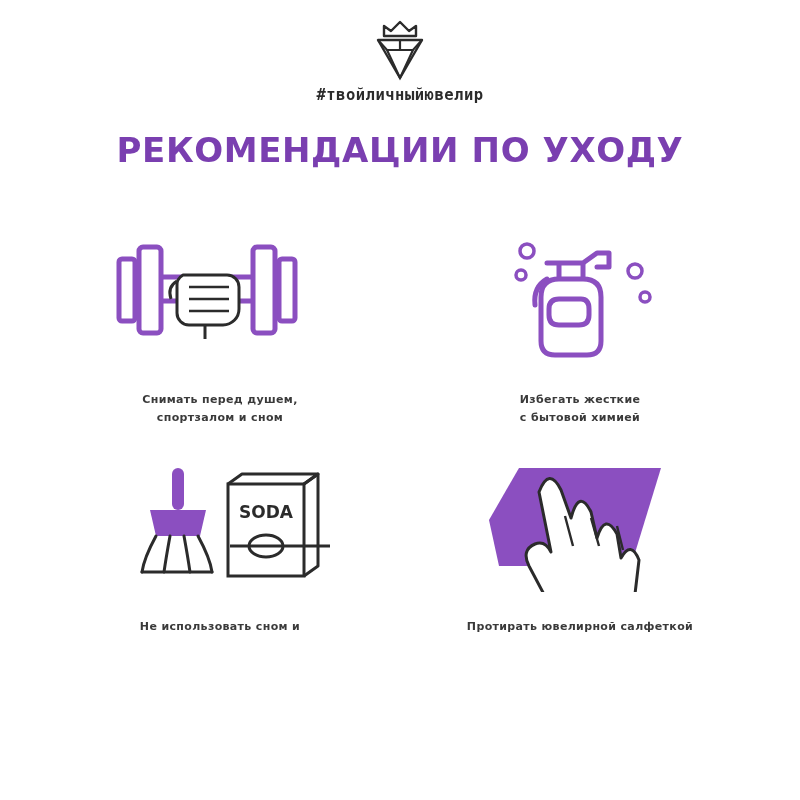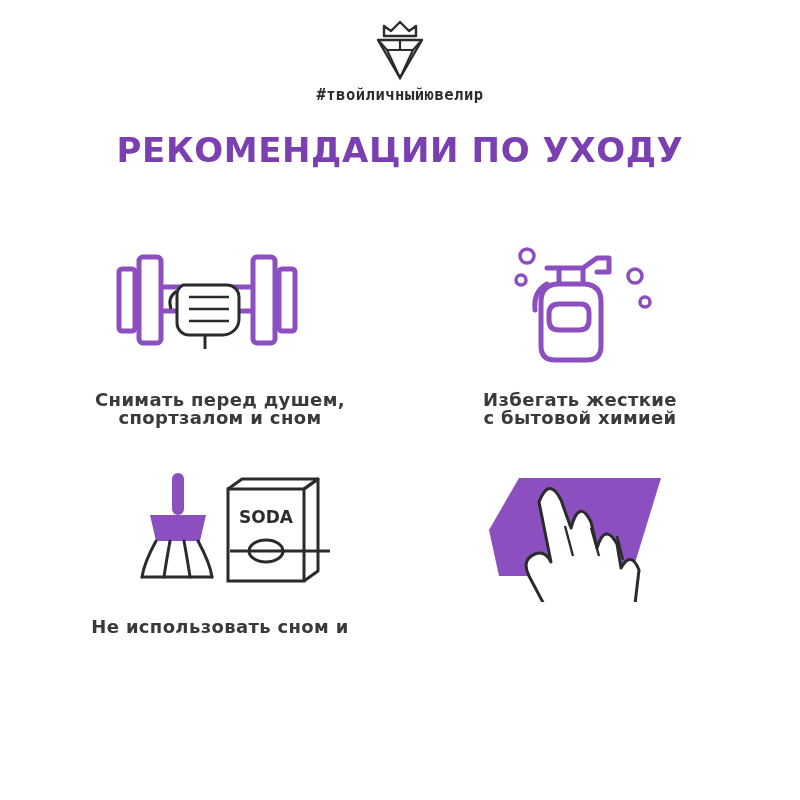--- a/index.html
+++ b/index.html
@@ -77,29 +77,28 @@
   }
   .cell {
     display: flex;
     flex-direction: column;
     align-items: center;
     justify-content: flex-start;
   }
   .art {
     height: 150px;
     display: flex;
-    align-items: center;
     justify-content: center;
   }
   .caption {
     margin-top: 6px;
     text-align: center;
     font-family: "DejaVu Sans", sans-serif;
     font-weight: 700;
-    font-size: 18px;
+    font-size: 11px;
     line-height: 18px;
     letter-spacing: 0.35px;
     color: #3a3a3a;
     max-width: 310px;
   }
   .caption span { display: block; }
 </style>
 </head>
 <body>
 
@@ -208,17 +207,18 @@
 
           <path d="M24 58 L54 6 L196 6 L166 104 L34 104 Z" fill="#8b4fc0"></path>
 
           <path d="M74 30 q10 -26 22 -2 l10 28 q8 -30 20 -6 l6 26 q8 -26 20 -4 l4 24
                    q10 -18 18 2 l-4 34 q-4 22 -28 22 h-34 q-18 0 -26 -16 l-18 -34
                    q-8 -16 6 -22 q10 -4 16 8 z" fill="#ffffff" stroke="#2b2b2b" stroke-width="3" stroke-linejoin="round"></path>
           <path d="M100 54 l8 30 M126 56 l8 28 M152 64 l6 24" fill="none" stroke="#2b2b2b" stroke-width="2.4"></path>
         </svg>
       </div>
       <div class="caption">
+        <span>Протирать ювелирной салфеткой</span>
       </div>
     </div>
 
   </div>
 </div>
 
 </body></html>

